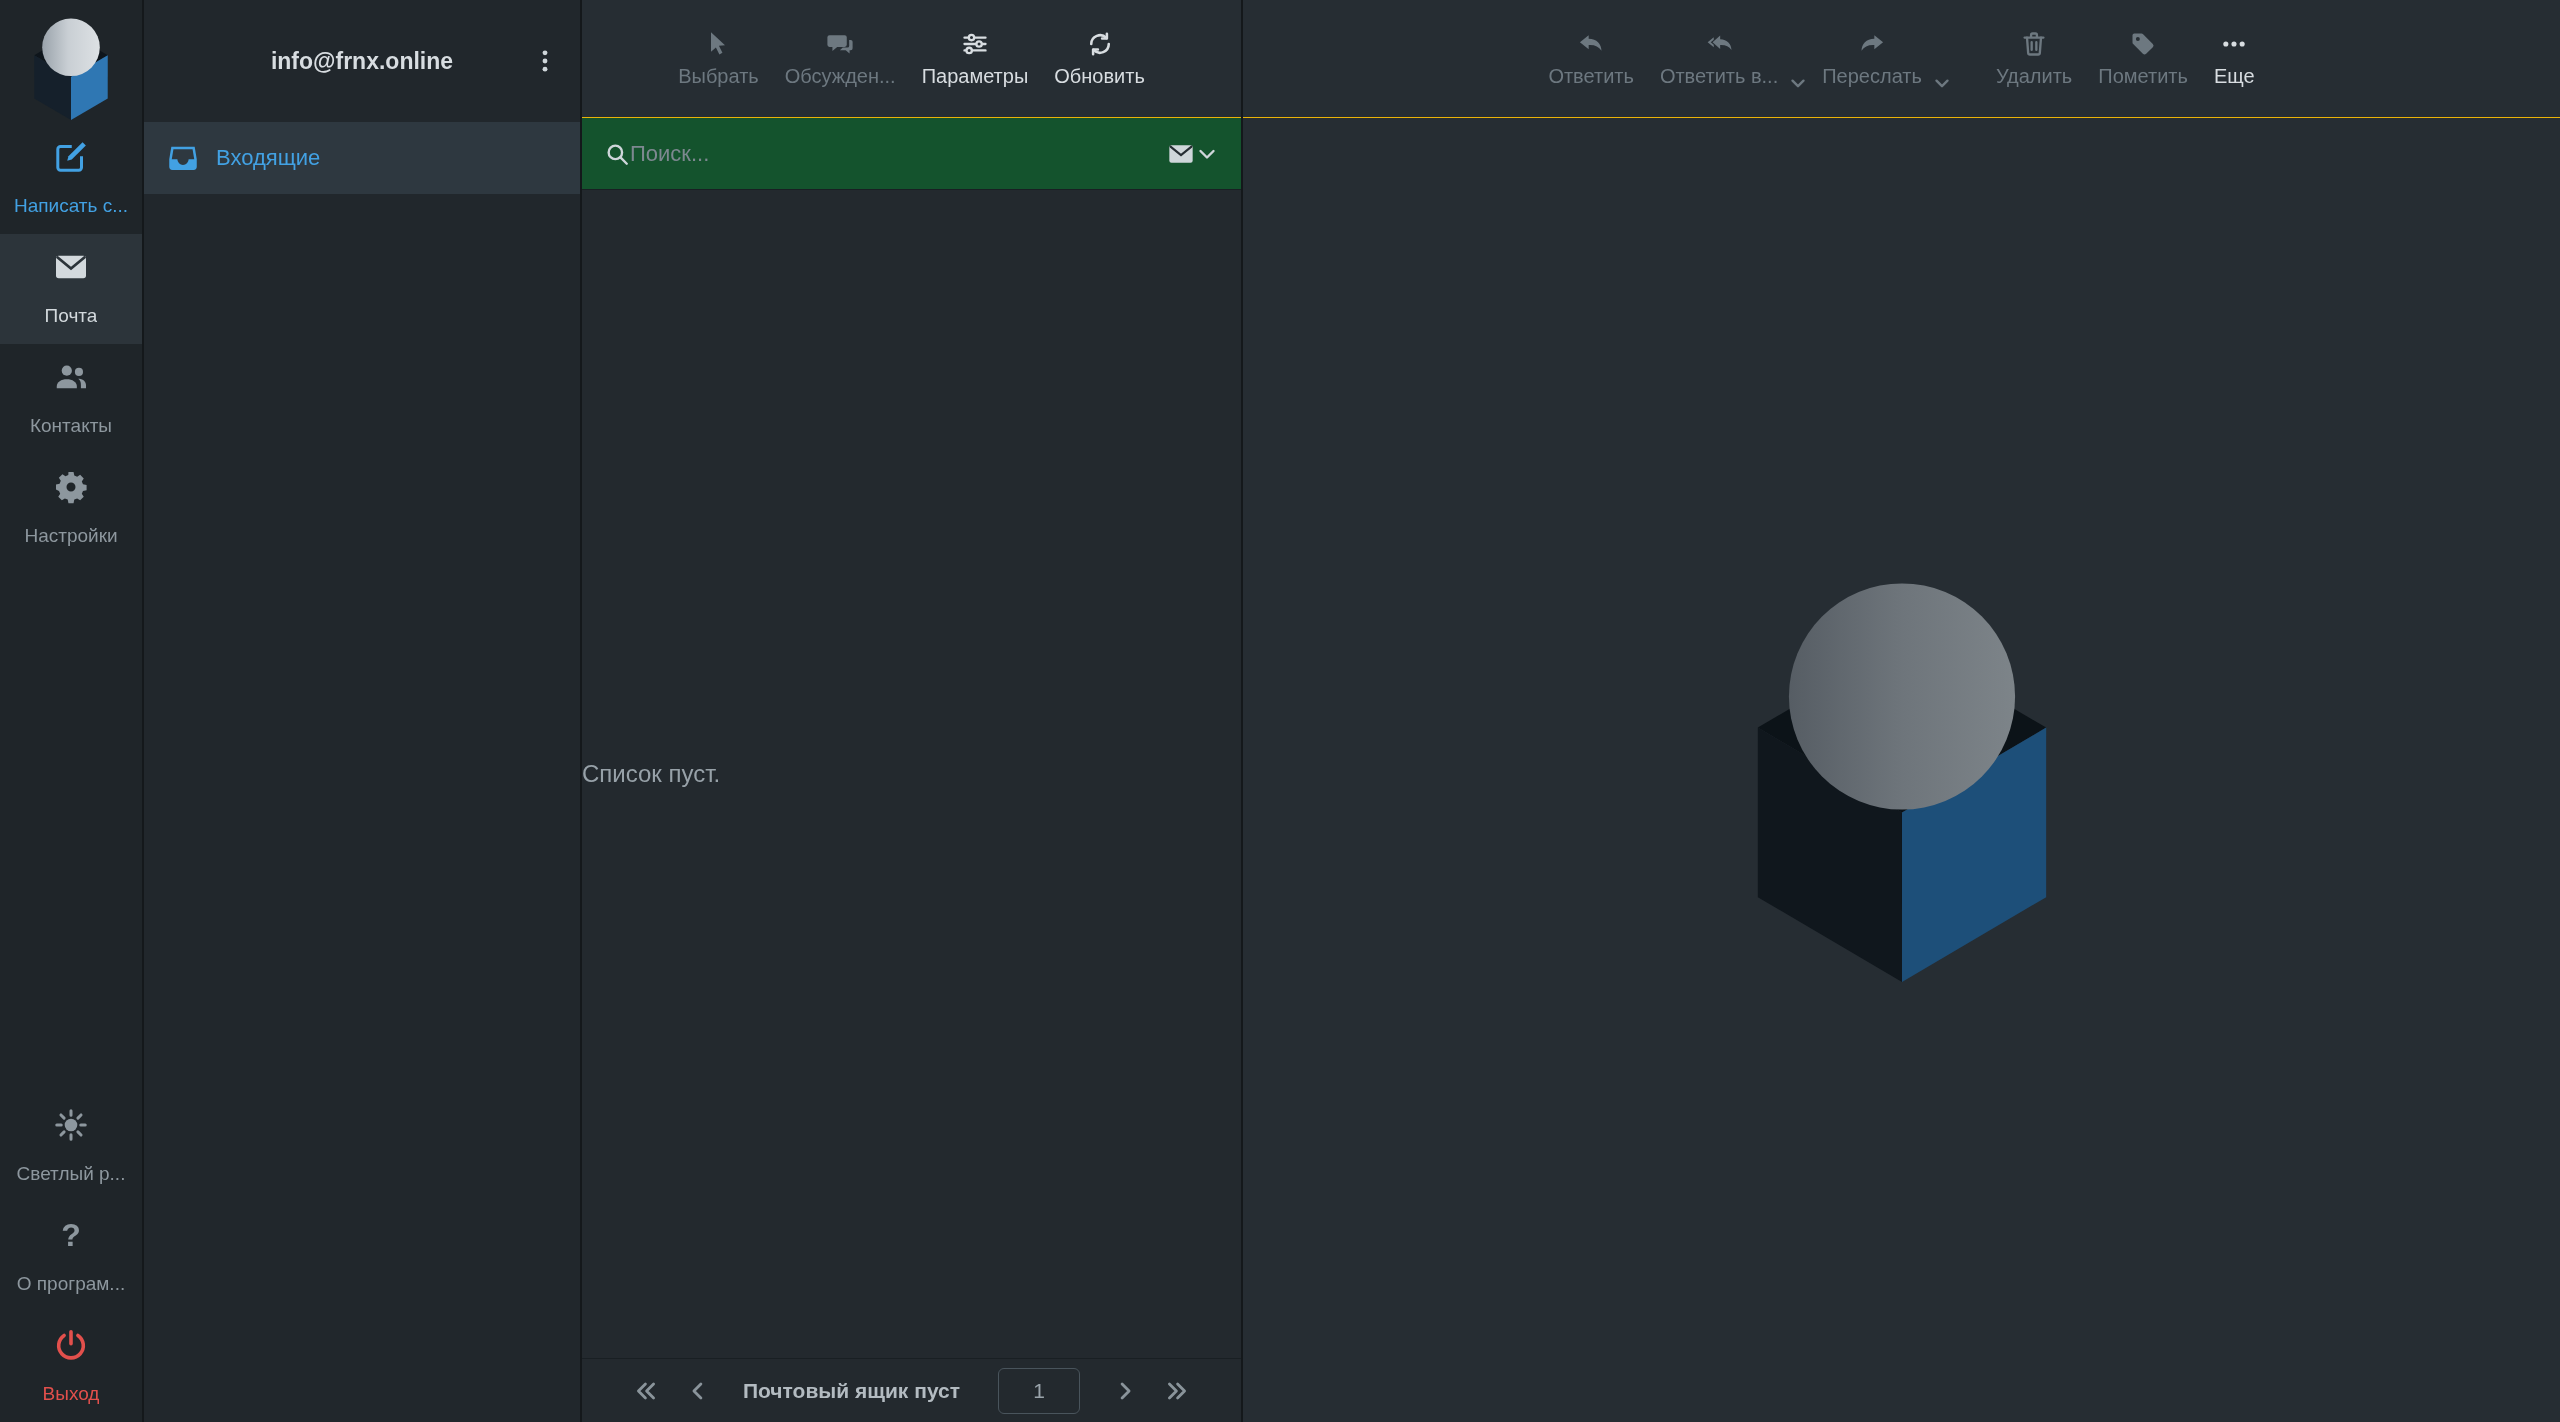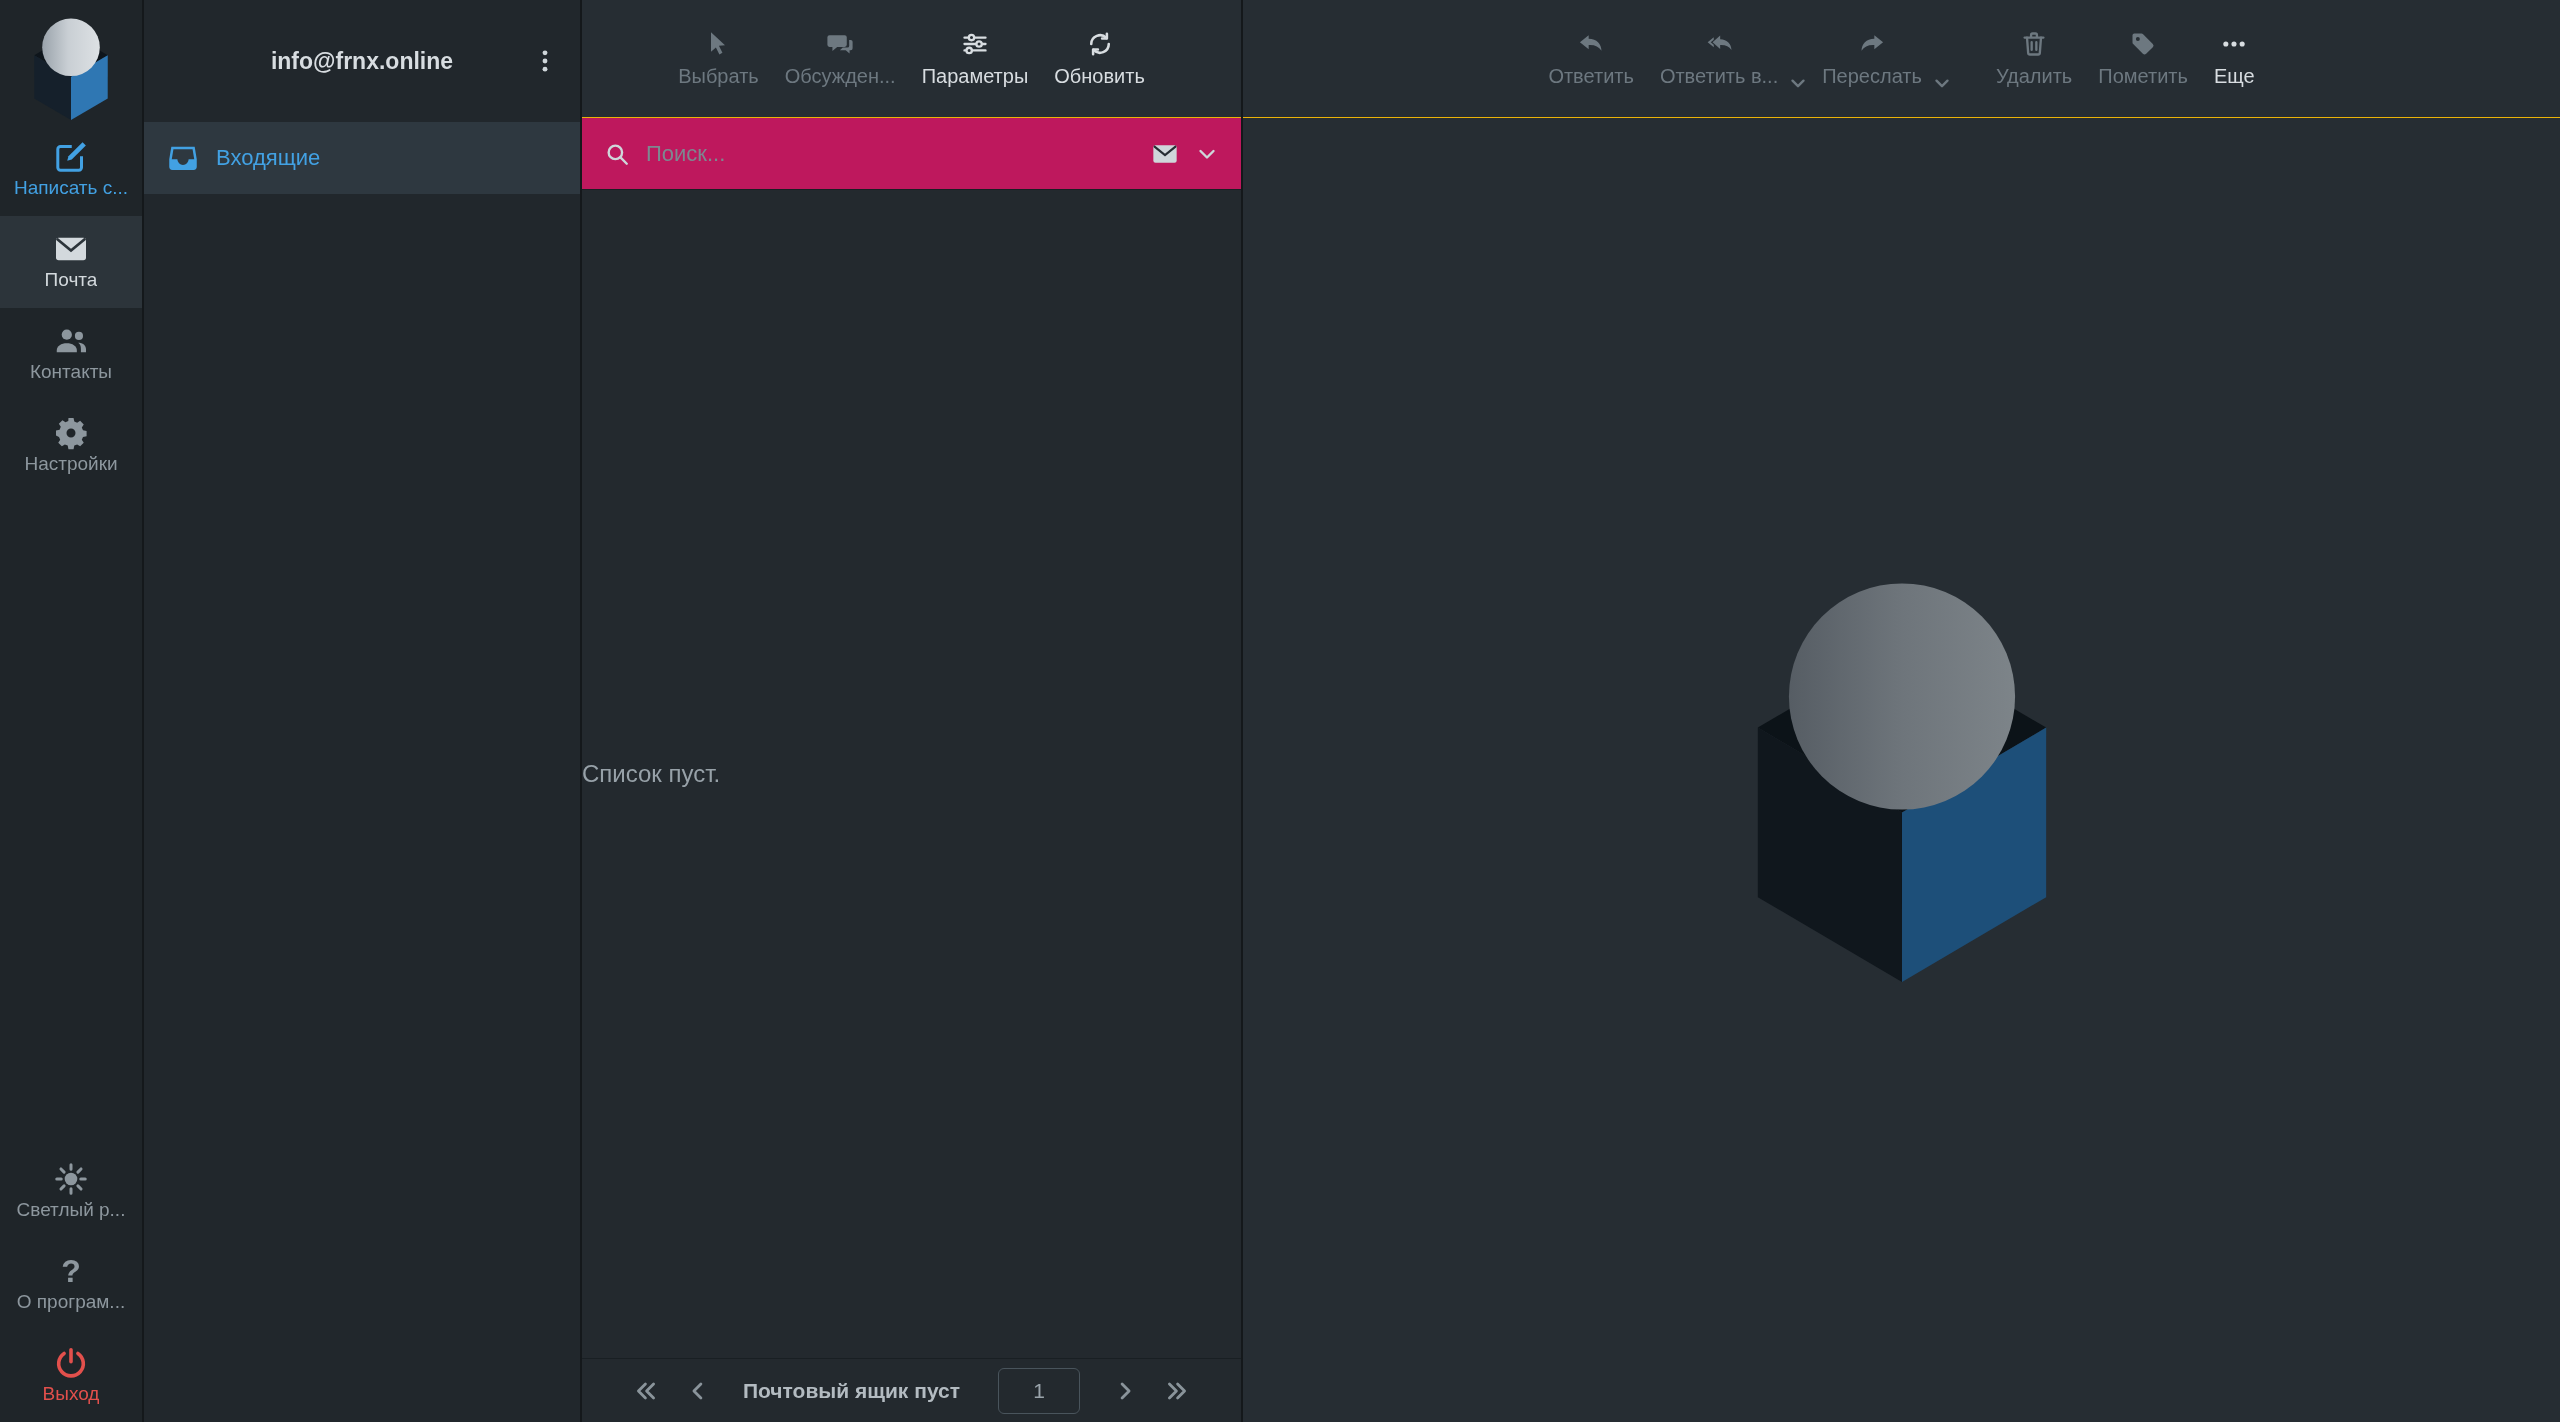--- a/index.html
+++ b/index.html
@@ -12,21 +12,21 @@
   .app { display:flex; width:2560px; height:1422px; }
 
   
   .taskmenu {
     width:142px; flex-shrink:0; background:#1f2529;
     display:flex; flex-direction:column; align-items:center;
   }
   .applogo { width:104px; height:108px; margin:12px 0 2px; }
   .task-item {
     width:100%; padding:15px 4px 17px;
-    display:flex; flex-direction:column; align-items:center; gap:2px;
+    display:flex; flex-direction:column; align-items:center; gap:20px;
     color:#8d979e; cursor:pointer;
   }
   .task-item .ticon { width:36px; height:36px; display:block; }
   .task-item .tlabel {
     font-size:19px; max-width:134px; white-space:nowrap;
     overflow:hidden; text-overflow:ellipsis;
   }
   .task-item.compose { color:#42a1e3; margin-top:2px; }
   .task-item.selected { background:#2c343a; color:#d3d9dd; }
   .task-item.logout { color:#e2504c; }
@@ -71,22 +71,22 @@
     color:#d8dde1; font-family:inherit;
   }
   .tbtn .icon { width:28px; height:28px; }
   .tbtn .blabel { font-size:20px; white-space:nowrap; }
   .tbtn.disabled { color:#6d7880; }
   .btn-group { display:flex; align-items:flex-end; }
   .drop-chevron { width:22px; height:22px; margin:28px 0 0 -4px; color:#6d7880; cursor:pointer; }
   .tsep { width:30px; }
 
   .searchrow {
-    height:72px; flex-shrink:0; background:#be185d;
-    display:flex; align-items:center; gap:16px; padding:0 22px;
+    height:72px; flex-shrink:0; background:#14532d;
+    display:flex; align-items:center; gap:0; padding:0 22px;
     border-bottom:1px solid #191f23;
     justify-content:center;
   }
   .searchrow .sicon { width:26px; height:26px; color:#cfd6da; cursor:pointer; }
   .search-input {
     flex:1; background:transparent; border:none; outline:none;
     color:#cfd6da; font-size:22px; font-family:inherit; min-width:0;
   }
   .search-input::placeholder { color:#7d8890; }
   .scope-btn, .search-expand { display:flex; align-items:center; cursor:pointer; color:#cfd6da; }

